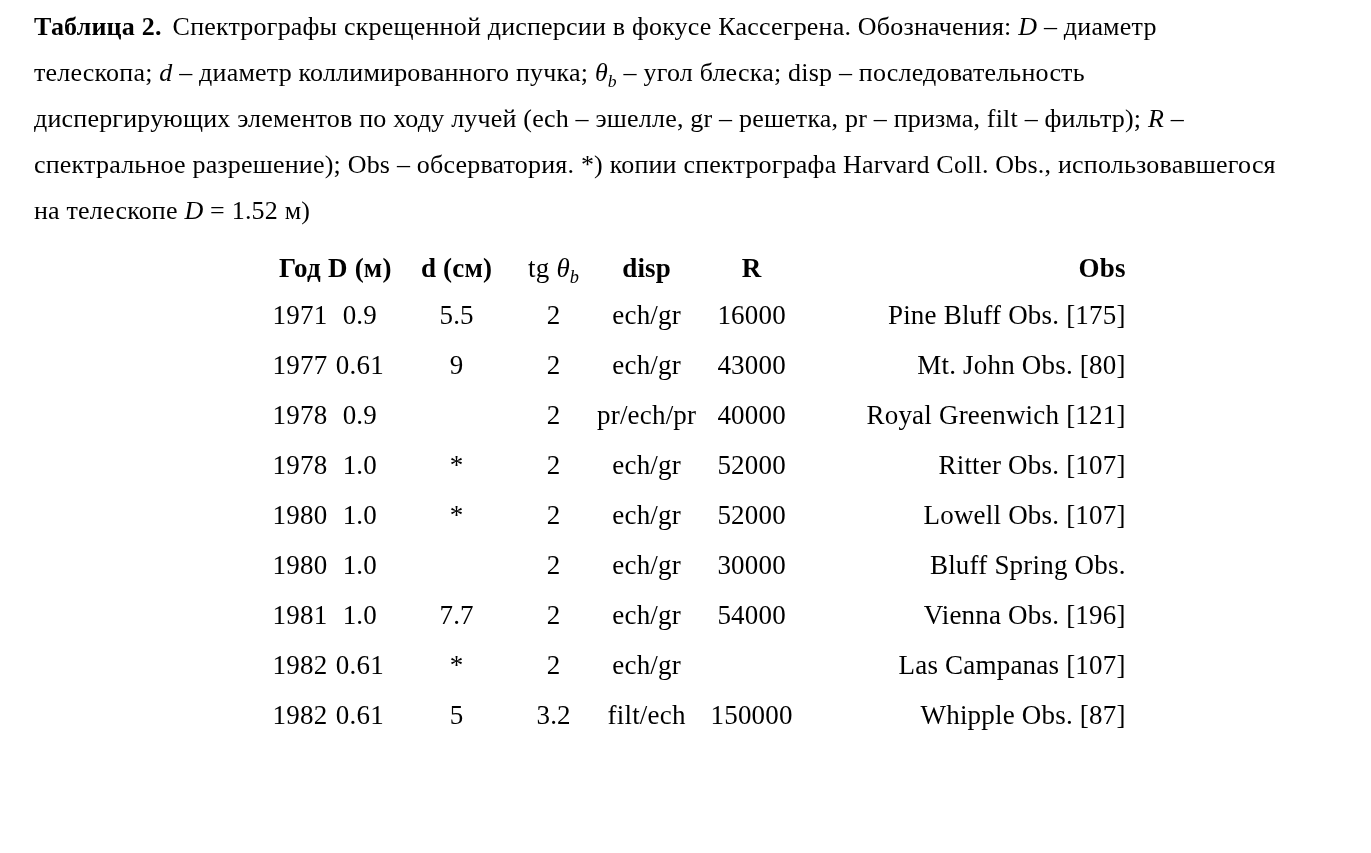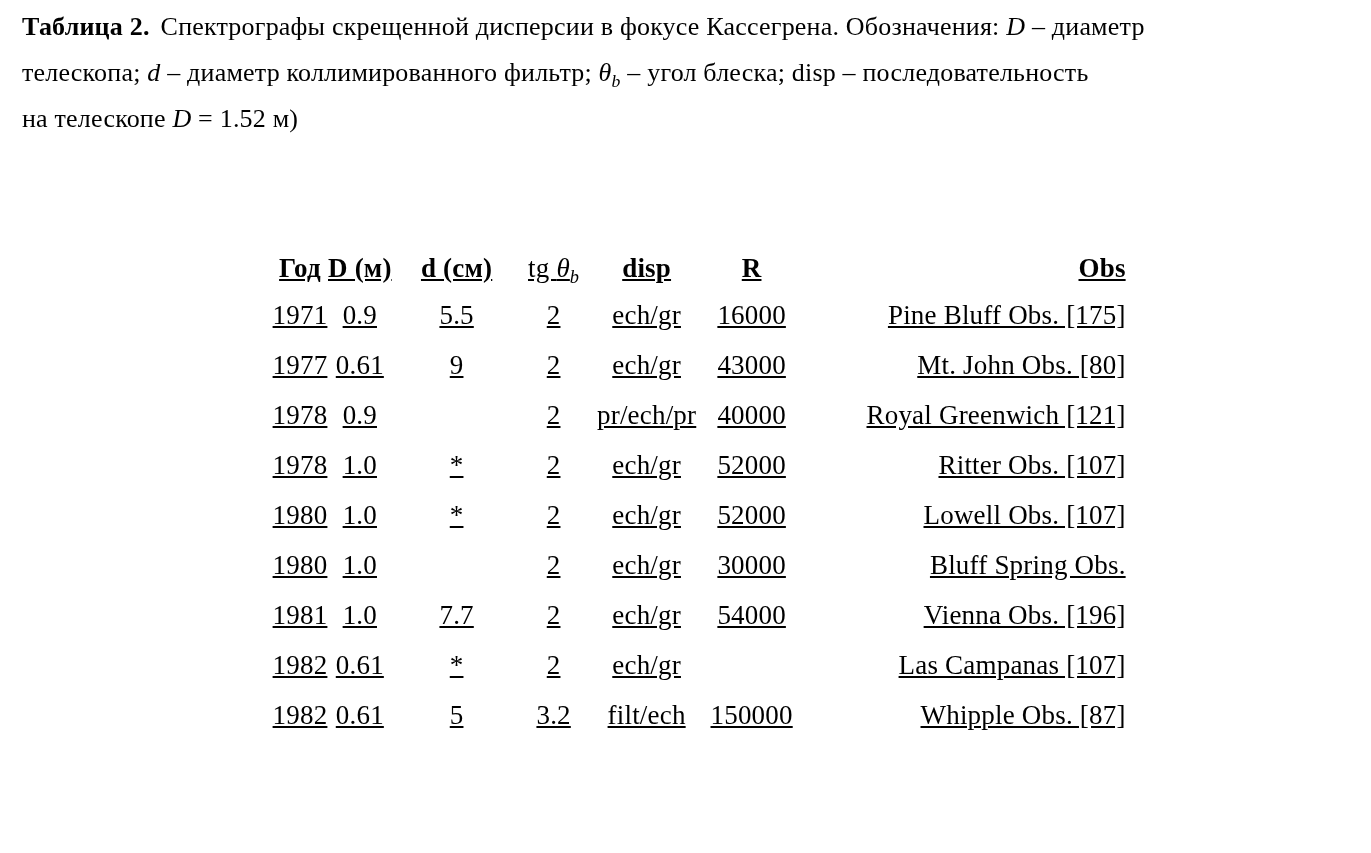--- a/index.html
+++ b/index.html
@@ -20,42 +20,41 @@
   }
   .caption {
     position: absolute;
     left: 22px;
     top: 4px;
     width: 1340px;
     font-size: 26px;
     line-height: 46px;
     letter-spacing: 0.2px;
   }
-  .caption-line { white-space: nowrap; }
+  .caption-line { white-space: nowrap; margin-left: 12px; }
   .cap-bold {
     font-weight: bold;
     margin-right: 11px;
   }
   .mi {
     font-style: italic;
     font-family: "Liberation Serif", serif;
   }
   sub {
     font-size: 68%;
     line-height: 0;
   }
   table.spec {
     position: absolute;
     left: 272px;
     top: 246px;
     border-collapse: collapse;
     table-layout: fixed;
     font-size: 27px;
     letter-spacing: 0.2px;
-    text-decoration: underline;
   }
   table.spec th, table.spec td {
     padding: 0;
     text-align: center;
     vertical-align: middle;
     white-space: nowrap;
     overflow: visible;
     height: 50px;
     font-weight: normal;
   }
@@ -76,21 +75,27 @@
 </head>
 <body>
 
 <div class="page">
 
   <div class="caption">
     <div class="caption-line">
       <span class="cap-bold">Таблица 2.</span><span>Спектрографы скрещенной дисперсии в фокусе Кассегрена. Обозначения: </span><span class="mi">D</span><span> – диаметр</span>
     </div>
     <div class="caption-line">
-      <span>телескопа; </span><span class="mi">d</span><span> – диаметр коллимированного фильтр; </span><span class="mi"><span>θ</span><sub>b</sub></span><span> – угол блеска; disp – последовательность</span>
+      <span>телескопа; </span><span class="mi">d</span><span> – диаметр коллимированного пучка; </span><span class="mi"><span>θ</span><sub>b</sub></span><span> – угол блеска; disp – последовательность</span>
+    </div>
+    <div class="caption-line">
+      <span>диспергирующих элементов по ходу лучей (ech – эшелле, gr – решетка, pr – призма, filt – фильтр); </span><span class="mi">R</span><span> –</span>
+    </div>
+    <div class="caption-line">
+      <span>спектральное разрешение); Obs – обсерватория. *) копии спектрографа Harvard Coll. Obs., использовавшегося</span>
     </div>
     <div class="caption-line">
       <span>на телескопе </span><span class="mi">D</span><span> = 1.52 м)</span>
     </div>
   </div>
 
   <table class="spec">
     <colgroup>
       <col class="c-year">
         <col class="c-D">

